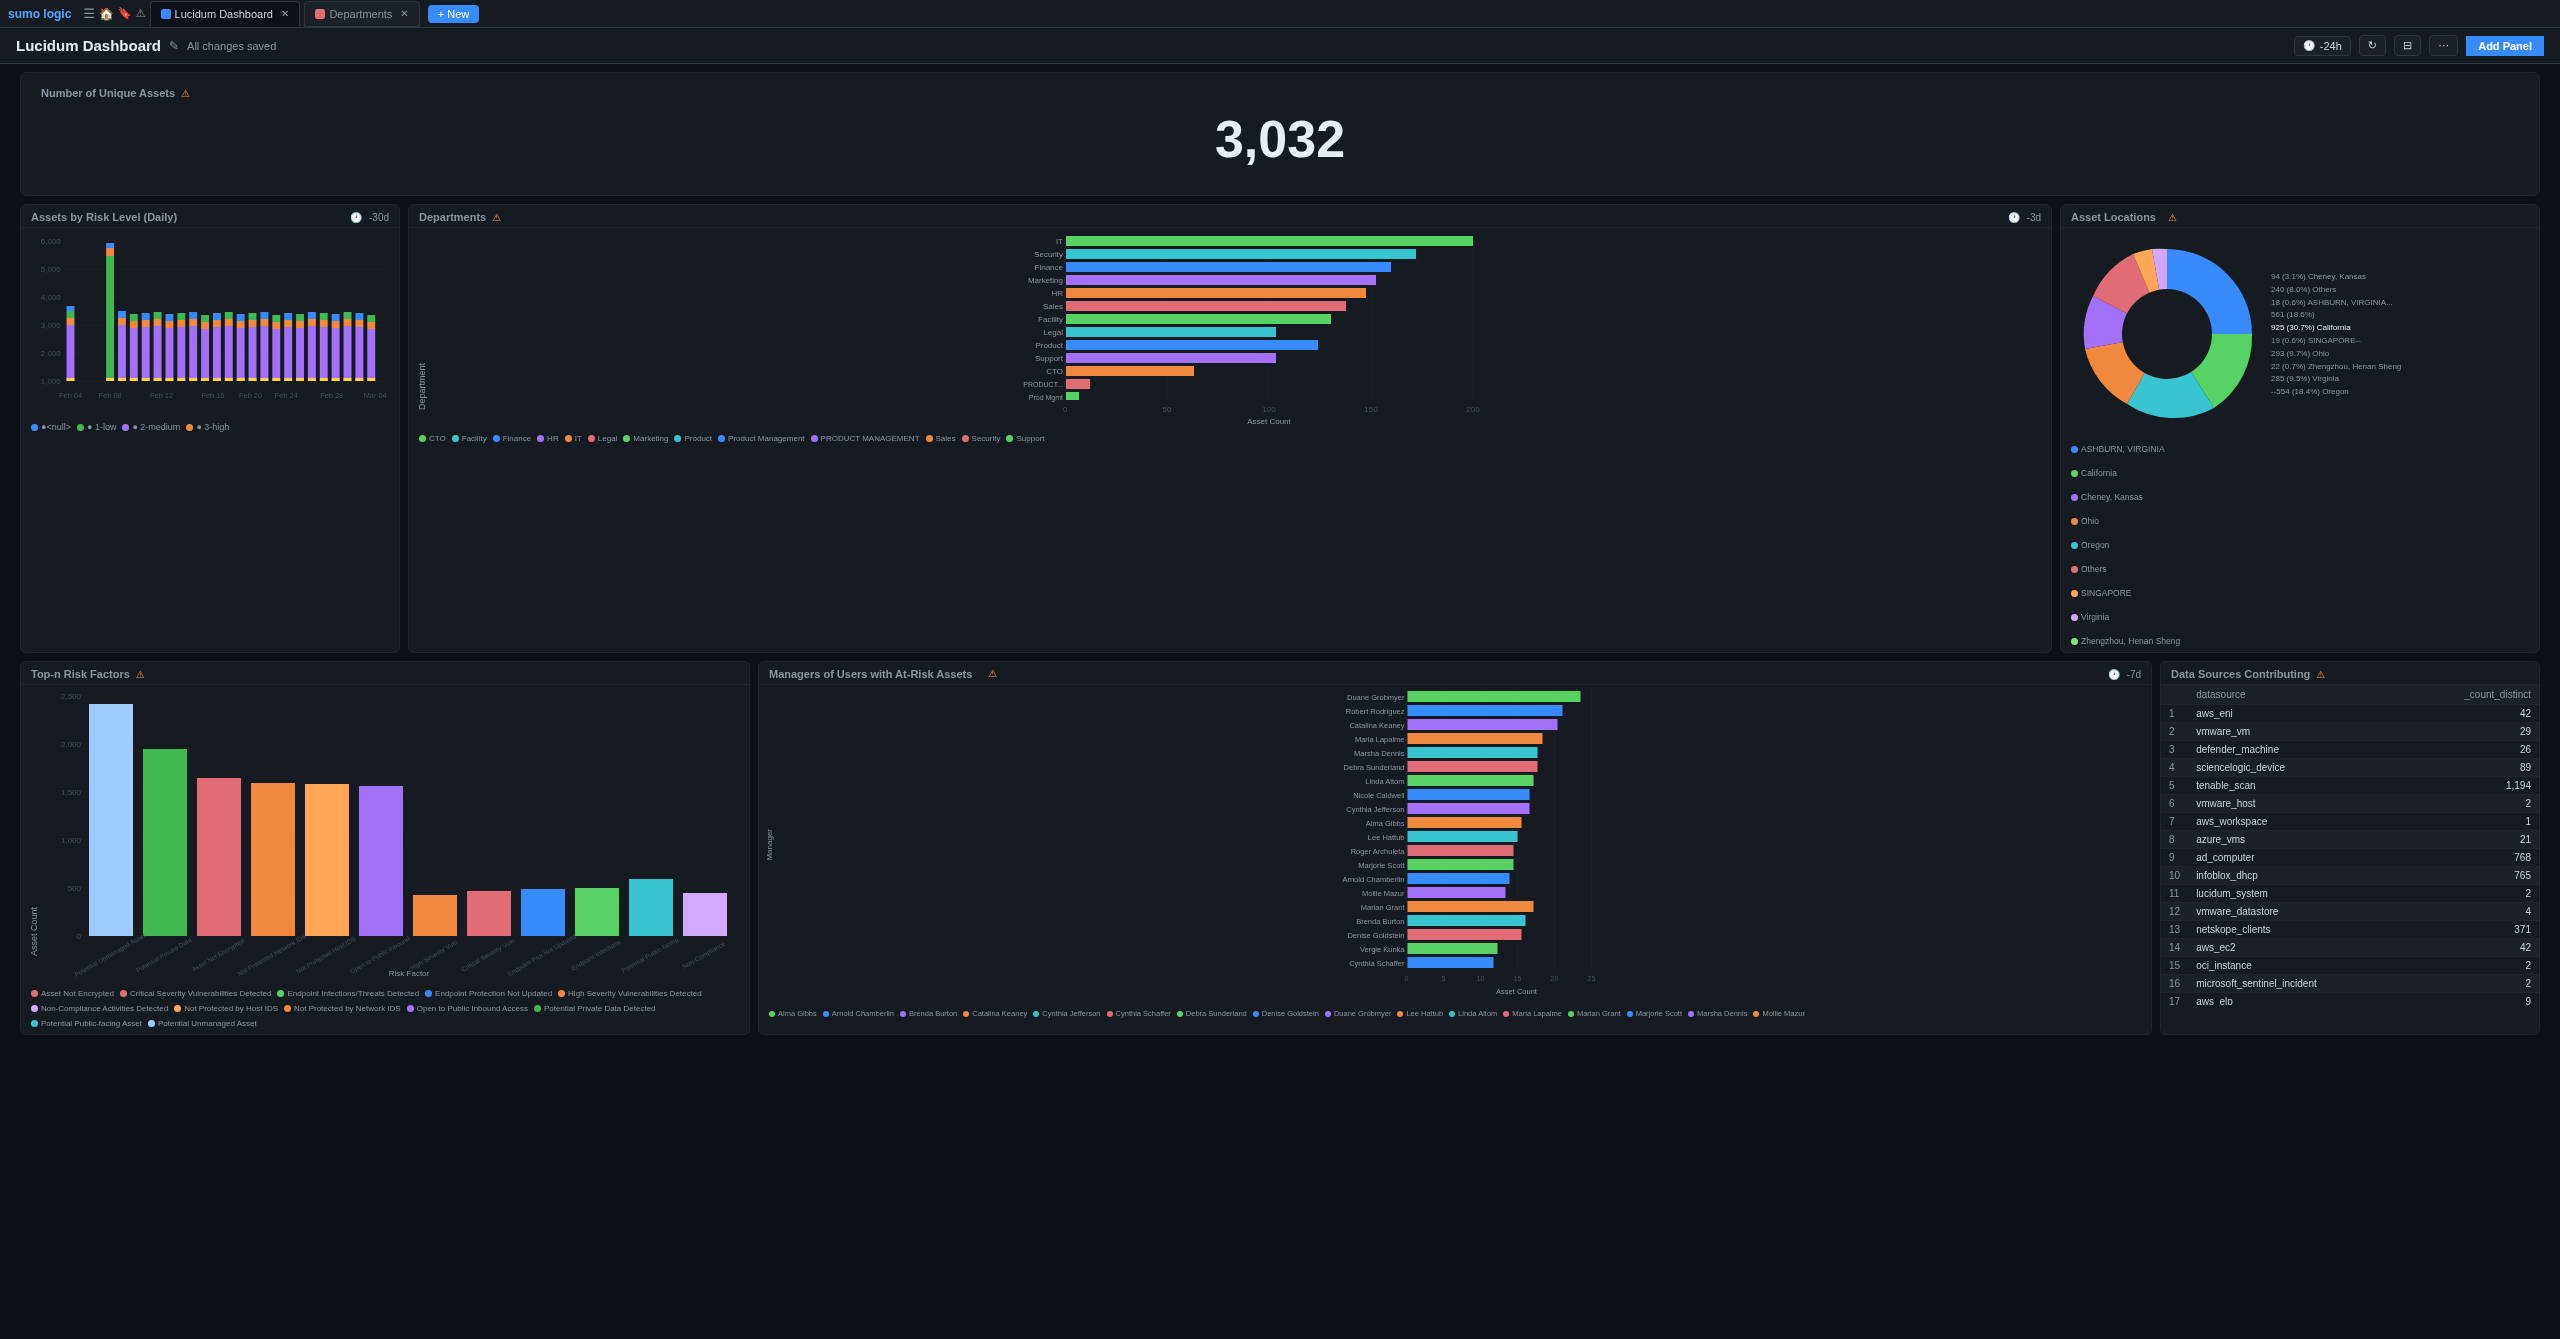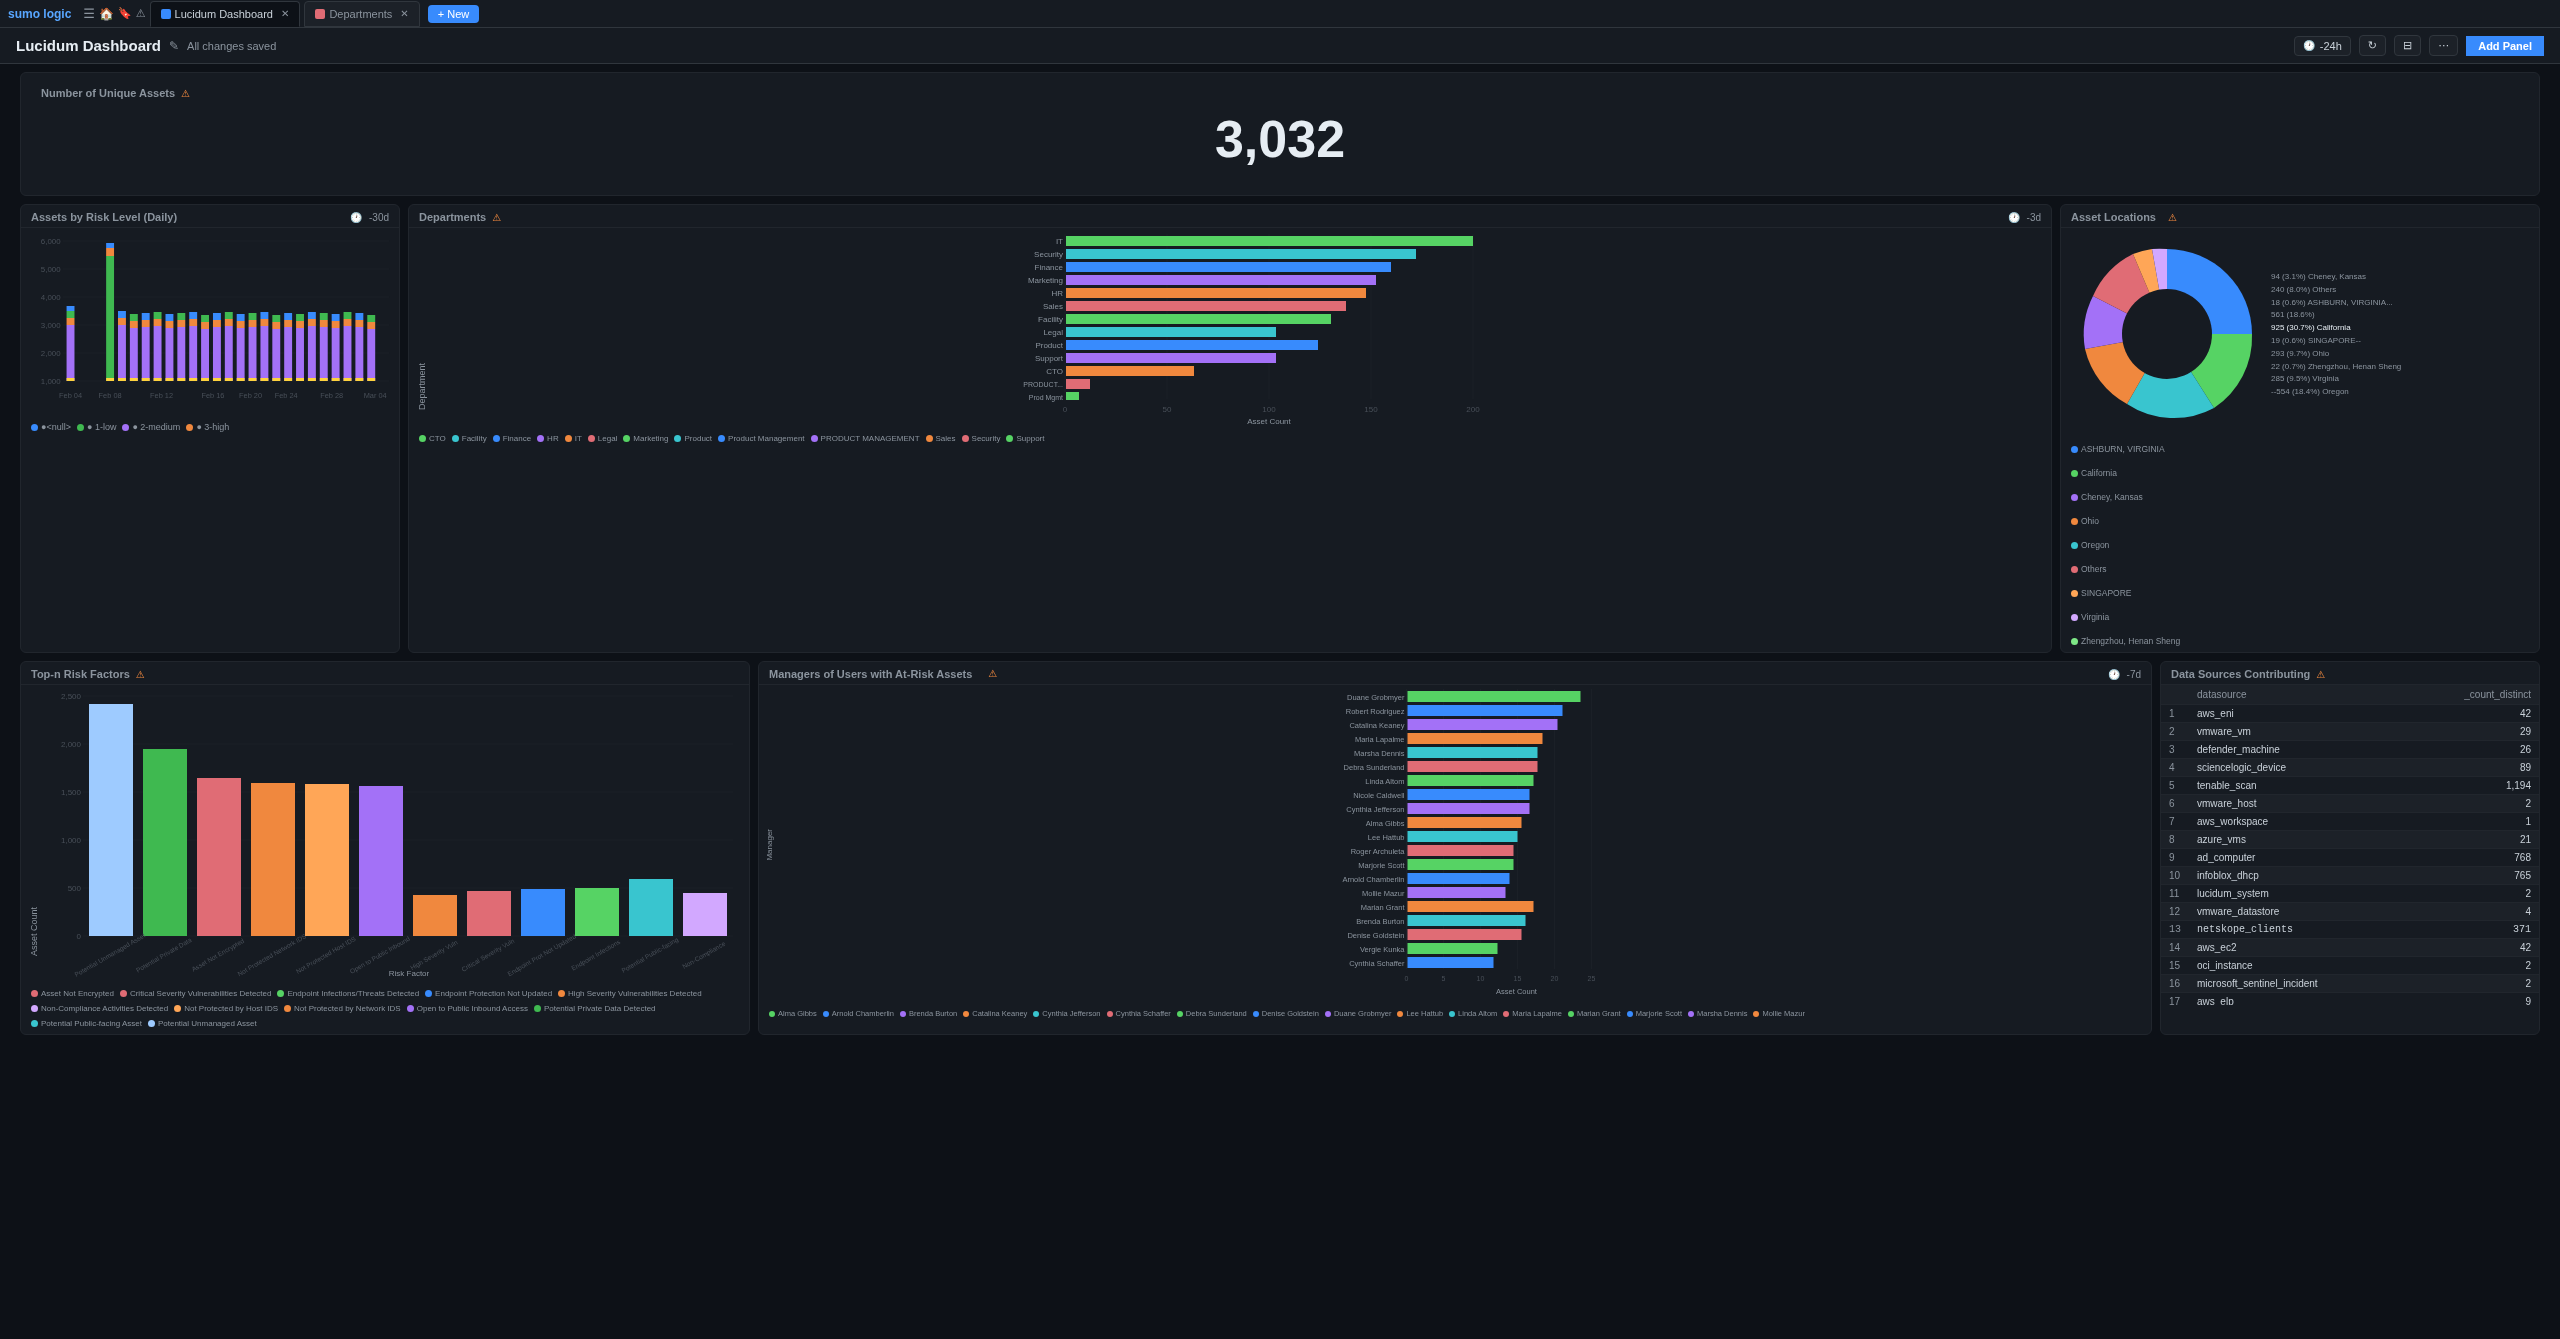--- a/index.html
+++ b/index.html
@@ -1003,21 +1003,21 @@
               <tr style="background: transparent;">
     <td class="num-col">11</td>
     <td>lucidum_system</td>
     <td class="right">2</td>
   </tr>
               <tr style="background: rgb(28, 33, 40);">
     <td class="num-col">12</td>
     <td>vmware_datastore</td>
     <td class="right">4</td>
   </tr>
-              <tr style="background: transparent; font-family: Liberation Mono, monospace;">
+              <tr style="background: transparent;">
     <td class="num-col">13</td>
     <td>netskope_clients</td>
     <td class="right">371</td>
   </tr>
               <tr style="background: rgb(28, 33, 40);">
     <td class="num-col">14</td>
     <td>aws_ec2</td>
     <td class="right">42</td>
   </tr>
               <tr style="background: transparent;">

